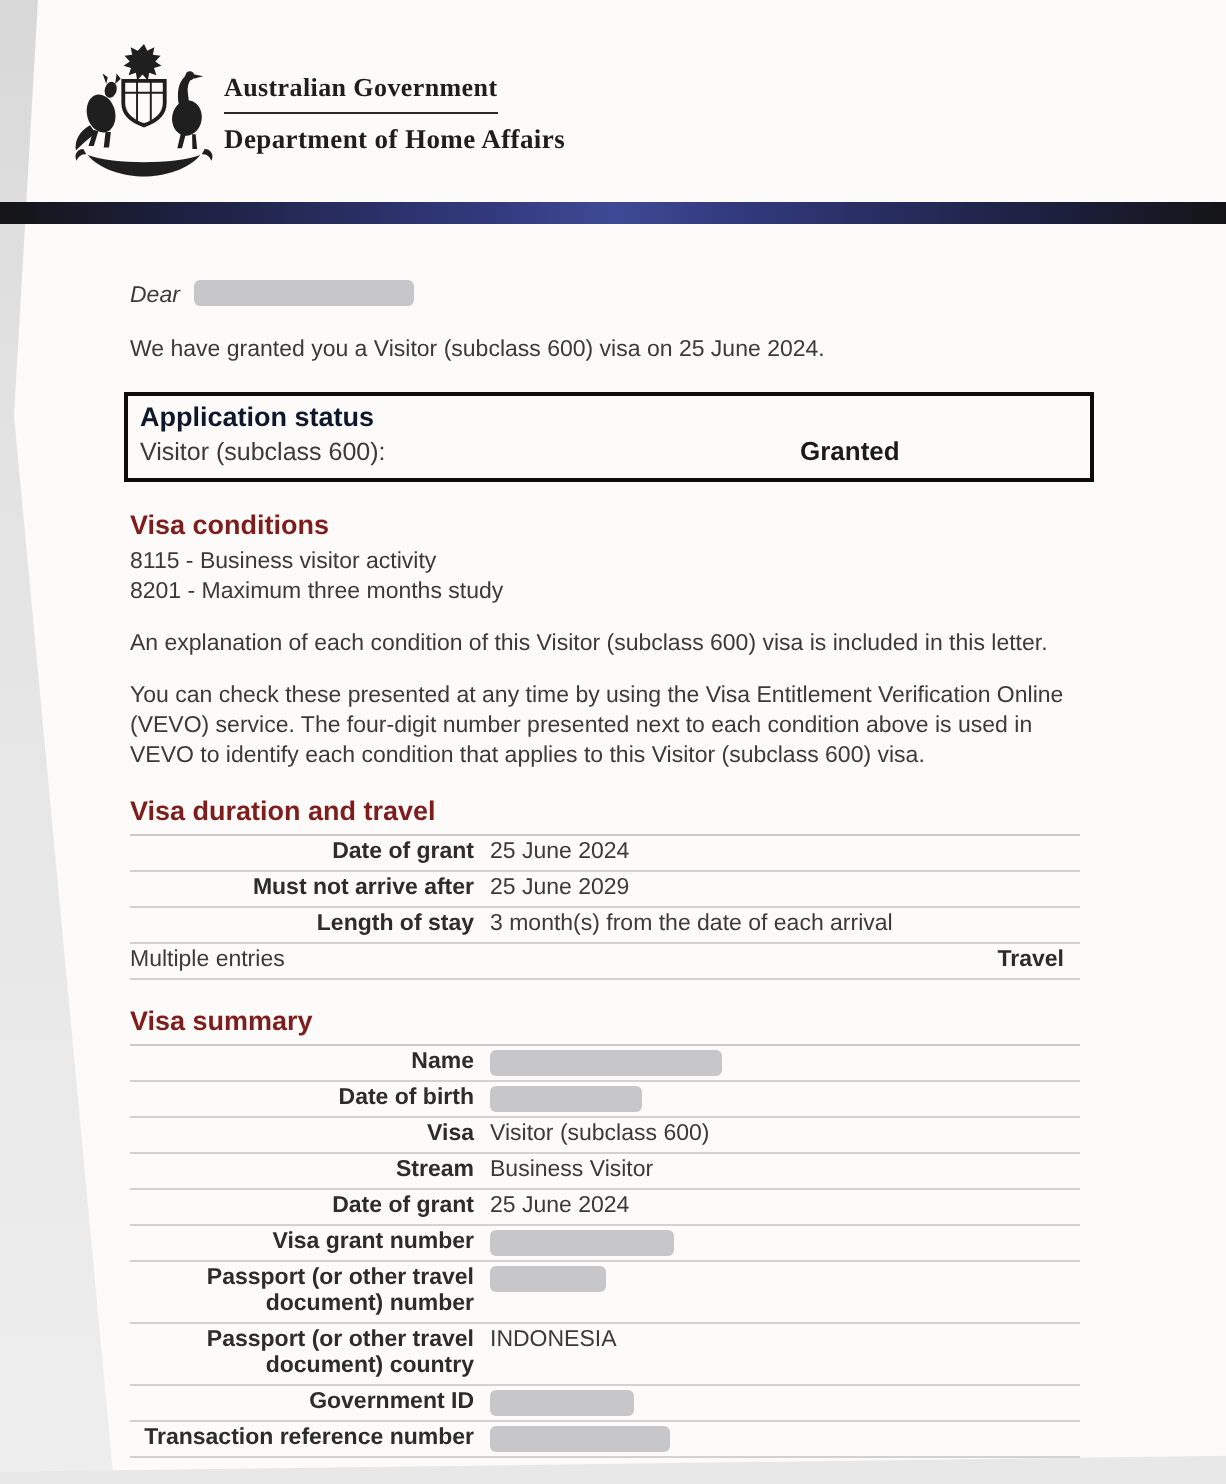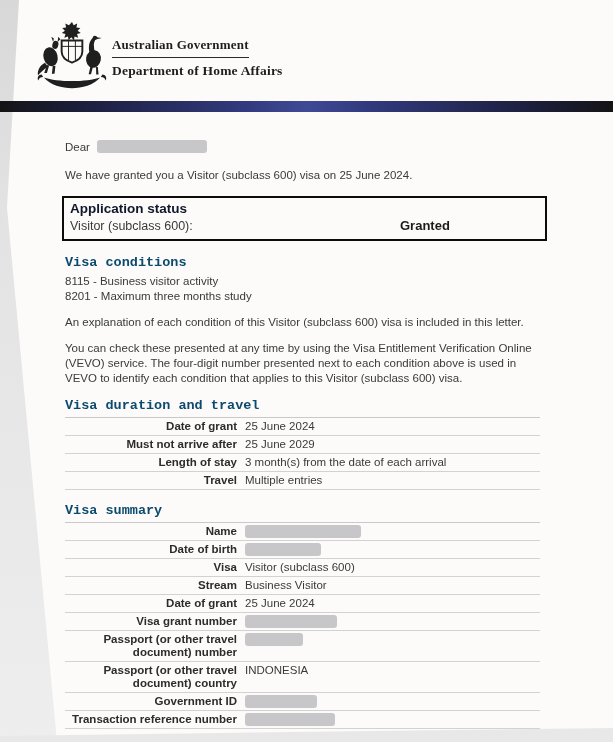--- a/index.html
+++ b/index.html
@@ -32,39 +32,39 @@
   }
   .agency .dept { font-weight:bold; font-size:13.5px; margin-top:5px; letter-spacing:0.2px; }
   
   .divider-bar {
     position:absolute; top:101px; left:0; width:100%; height:11px; z-index:2;
     background:linear-gradient(90deg,#141416 0%, #1d2040 15%, #323a7e 40%, #3f4a96 50%, #323a7e 60%, #1d2040 85%, #141416 100%);
   }
   
   .letter-body { position:absolute; top:112px; left:65px; width:480px; z-index:1; font-size:11.5px; line-height:15px; }
   .nowrap { white-space:nowrap; }
-  .salutation { margin-top:28px; height:15px; }
+  .salutation { margin-top:28px; height:15px;font-style:italic; }
   .redact {
     display:inline-block; height:13px; background:#c7c7c9; border-radius:3px;
     vertical-align:-2px;
   }
   .salutation .redact { width:110px; margin-left:7px; }
   .intro { margin-top:13px; }
   
   .status-box {
     margin-top:13px; margin-left:-3px; width:469px;
     border:2px solid #0c0c0c; padding:3px 6px 5px 6px; background:transparent;
   }
   .status-title { font-weight:bold; font-size:13.5px; line-height:16px; color:#0f172a; }
   .status-row { display:flex; font-size:12.5px; line-height:16px; margin-top:1px; }
   .status-row .sr-label { width:330px; flex:none; }
   .status-row .sr-status { font-weight:bold; font-size:13px; color:#1b1b1b; }
   
   h2.section-title {
-    margin:0; font-size:13.5px; line-height:14px; font-weight:bold; color:#0c4a6e;font-family:Liberation Mono, monospace;
+    margin:0; font-size:13.5px; line-height:14px; font-weight:bold; color:#7f1d1d;
   }
   .h-conditions { margin-top:15px !important; }
   .h-duration  { margin-top:13px !important; }
   .h-summary   { margin-top:14px !important; }
   .cond-list { margin-top:4px; }
   .cond-line { line-height:15px; white-space:nowrap; }
   .para { margin-top:11px; }
   .para div { line-height:15px; white-space:nowrap; }
   
   .kv-table { margin-top:4px; width:475px; border-top:1px solid #c9c9c9; }
@@ -155,22 +155,22 @@
         <div class="cell label">Must not arrive after</div>
         <div class="cell value"><span>25 June 2029</span></div>
       </div>
 
       <div class="row">
         <div class="cell label">Length of stay</div>
         <div class="cell value"><span>3 month(s) from the date of each arrival</span></div>
       </div>
 
       <div class="row">
+        <div class="cell value"><span>Multiple entries</span></div>
         <div class="cell label">Travel</div>
-        <div class="cell value"><span>Multiple entries</span></div>
       </div>
     </div>
 
   <h2 class="section-title h-summary">Visa summary</h2>
   <div class="kv-table">
 
       <div class="row">
         <div class="cell label">Name</div>
         <div class="cell value"><span></span><span class="redact" style="width: 116px;"></span></div>
       </div>

